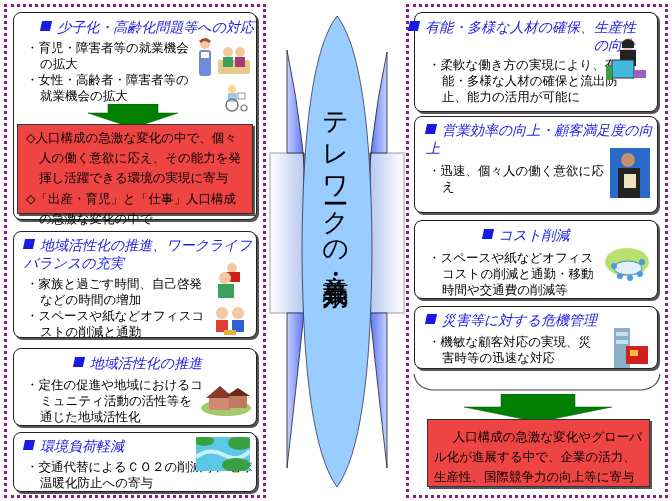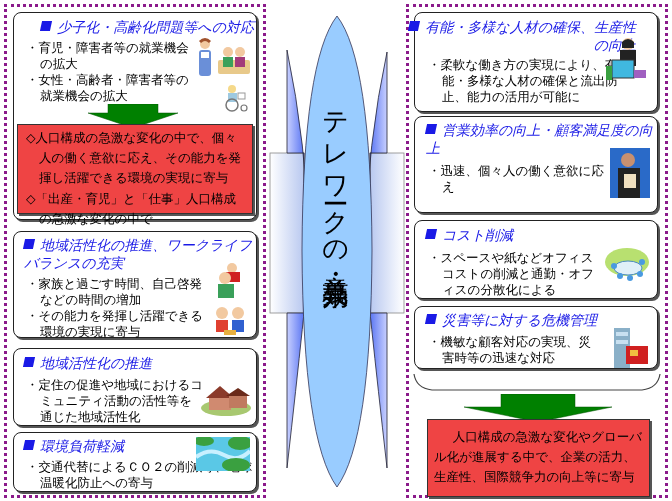--- a/index.html
+++ b/index.html
@@ -73,42 +73,42 @@
 <div class="greenbox" style="left:17px;top:124px;width:236px;height:90px;padding:3px 5px 0 8px;">
   <div class="li">◇人口構成の急激な変化の中で、個々人の働く意欲に応え、その能力を発揮し活躍できる環境の実現に寄与</div>
   <div class="li">◇「出産・育児」と「仕事」人口構成の急激な変化の中で</div>
   <div class="li">◇労働力人口の減少のカバーにも寄与</div>
 </div>
 
 <div class="card" style="left:13px;top:231px;width:244px;height:107px;"></div>
 <div class="card-title" style="left:24px;top:236px;width:228px;"><span class="sq"></span><span>地域活性化の推進、ワークライフバランスの充実</span></div>
 <div class="bullets" style="left:26px;top:276px;width:180px;">
   <div class="li">・家族と過ごす時間、自己啓発などの時間の増加</div>
-  <div class="li">・その能力を発揮し活躍できる環境の実現に寄与</div>
+  <div class="li">・スペースや紙などオフィスコストの削減と通勤</div>
 </div>
 <div class="illus" style="left:214px;top:262px;width:32px;height:36px;">
   <svg width="32" height="36">
       <circle cx="18" cy="6" r="5" fill="#f2c9a0"></circle>
       <rect x="12" y="10" width="14" height="10" fill="#d02020"></rect>
       <circle cx="11" cy="16" r="6" fill="#f2c9a0"></circle>
       <rect x="4" y="22" width="16" height="14" fill="#3aa05a"></rect>
     </svg>
 </div>
 <div class="illus" style="left:212px;top:306px;width:36px;height:30px;">
   <svg width="36" height="30">
       <circle cx="10" cy="7" r="6" fill="#f2c9a0"></circle>
       <circle cx="26" cy="7" r="6" fill="#f2c9a0"></circle>
       <rect x="4" y="14" width="12" height="12" fill="#e04030"></rect>
       <rect x="20" y="14" width="12" height="12" fill="#3060d0"></rect>
       <rect x="12" y="24" width="12" height="5" fill="#e8b040"></rect>
     </svg>
 </div>
 
 <div class="card" style="left:13px;top:348px;width:244px;height:78px;"></div>
-<div class="card-title" style="left:24px;top:354px;width:228px;"><span class="sq"></span><span>地域活性化の推進</span></div>
+<div class="card-title" style="left:24px;top:354px;width:228px;text-align:center;"><span class="sq"></span><span>地域活性化の推進</span></div>
 <div class="bullets" style="left:26px;top:377px;width:178px;">
   <div class="li">・定住の促進や地域におけるコミュニティ活動の活性等を通じた地域活性化</div>
 </div>
 <div class="illus" style="left:200px;top:382px;width:52px;height:34px;">
   <svg width="52" height="34">
       <ellipse cx="26" cy="26" rx="25" ry="8" fill="#a8c870"></ellipse>
       <polygon points="6,16 20,4 34,16" fill="#8b3a2a"></polygon>
       <rect x="9" y="16" width="22" height="12" fill="#d08a70"></rect>
       <polygon points="26,14 38,6 50,14" fill="#6a2a1a"></polygon>
       <rect x="29" y="14" width="18" height="12" fill="#c07a60"></rect>
@@ -190,23 +190,23 @@
 <div class="illus" style="left:610px;top:148px;width:40px;height:50px;">
   <svg width="40" height="50">
       <rect width="40" height="50" fill="#2a6ac8"></rect>
       <circle cx="18" cy="12" r="7" fill="#c89070"></circle>
       <rect x="8" y="20" width="22" height="30" fill="#222"></rect>
       <rect x="14" y="26" width="12" height="14" fill="#f0e0c0"></rect>
     </svg>
 </div>
 
 <div class="card" style="left:414px;top:220px;width:244px;height:79px;"></div>
-<div class="card-title" style="left:426px;top:226px;width:200px;"><span class="sq"></span><span>コスト削減</span></div>
+<div class="card-title" style="left:426px;top:226px;width:200px;text-align:center;"><span class="sq"></span><span>コスト削減</span></div>
 <div class="bullets" style="left:428px;top:250px;width:172px;">
-  <div class="li">・スペースや紙などオフィスコストの削減と通勤・オフィスの分散化による</div>
+  <div class="li">・スペースや紙などオフィスコストの削減と通勤・移動時間や交通費の削減等</div>
 </div>
 <div class="illus" style="left:604px;top:246px;width:46px;height:40px;">
   <svg width="46" height="40">
       <ellipse cx="23" cy="16" rx="22" ry="14" fill="#b8e070"></ellipse>
       <ellipse cx="24" cy="22" rx="14" ry="7" fill="#e0f0f8" stroke="#4a8ac0"></ellipse>
       <circle cx="10" cy="20" r="3" fill="#4a9ae0"></circle>
       <circle cx="16" cy="30" r="3" fill="#4a9ae0"></circle>
       <circle cx="26" cy="32" r="3" fill="#4a9ae0"></circle>
       <circle cx="36" cy="28" r="3" fill="#4a9ae0"></circle>
       <circle cx="38" cy="16" r="3" fill="#4a9ae0"></circle>
@@ -227,15 +227,15 @@
       <rect x="18" y="26" width="8" height="6" fill="#f0c040"></rect>
     </svg>
 </div>
 
 <svg style="position:absolute;left:412px;top:370px;" width="250" height="24">
   <path d="M2 4 Q4 18 20 20 L230 20 Q246 18 248 4" fill="none" stroke="#444" stroke-width="1.2"></path>
 </svg>
 <svg class="arrow-down" style="left:464px;top:394px;" width="148" height="28">
   <polygon points="37,0 111,0 111,13 148,13 74,28 0,13 37,13" fill="#008000" stroke="#005000" stroke-width="0.5"></polygon>
 </svg>
-<div class="greenbox" style="left:427px;top:419px;width:223px;height:78px;padding:7px 6px 0 6px;text-indent:1.5em;">
+<div class="greenbox" style="left:427px;top:419px;width:223px;height:68px;padding:7px 6px 0 6px;text-indent:1.5em;">
   <span>人口構成の急激な変化やグローバル化が進展する中で、企業の活力、生産性、国際競争力の向上等に寄与</span>
 </div>
 
 </body></html>

